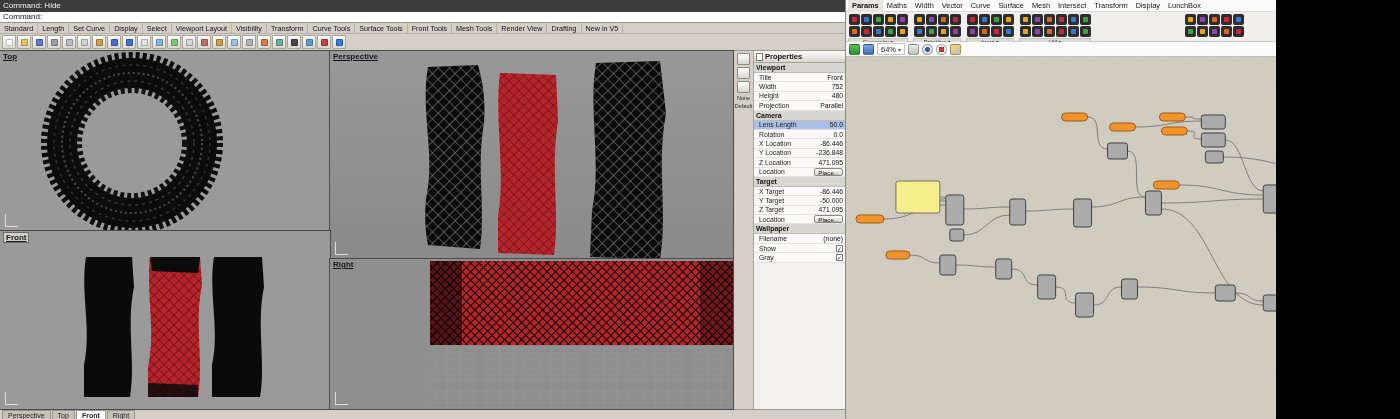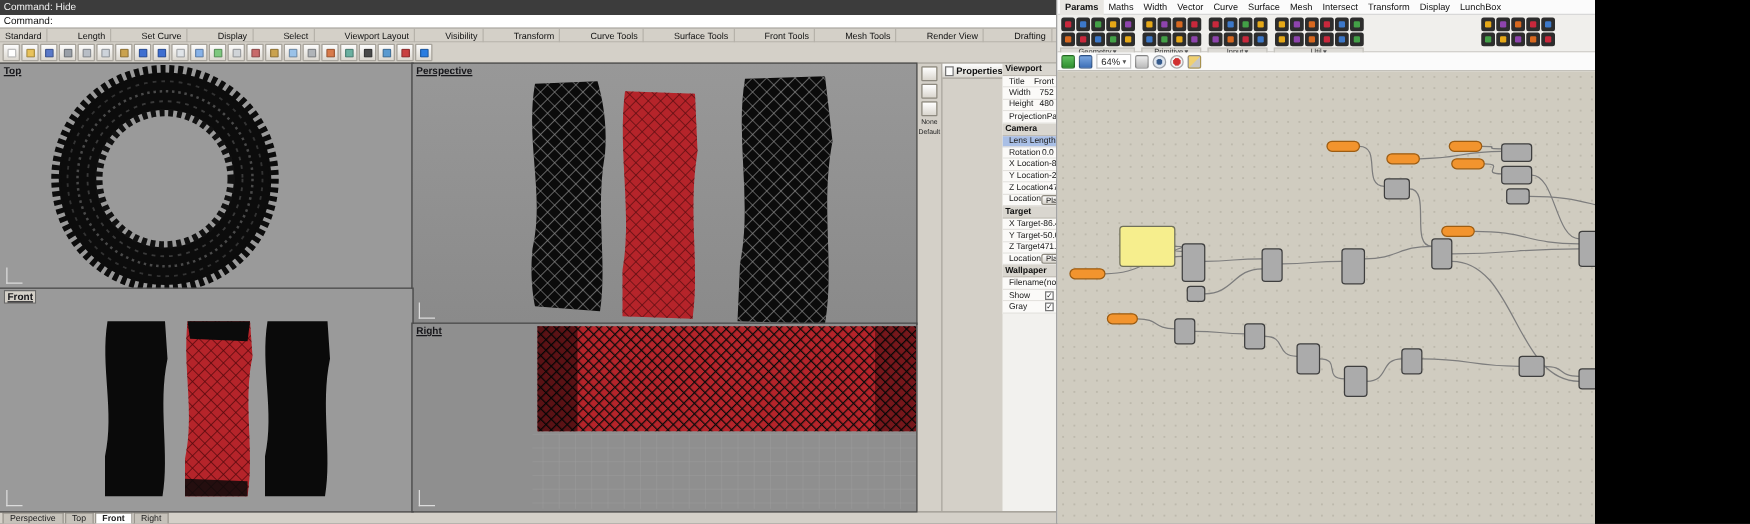--- a/index.html
+++ b/index.html
@@ -4,21 +4,21 @@
 <style>
   * { margin:0; padding:0; box-sizing:border-box; }
   html,body { background:#000; }
   body { font-family:"Liberation Sans", sans-serif; }
   .app { position:relative; width:1276px; height:419px; overflow:hidden; background:#d4d0c8; }
 
   
   .rhino { position:absolute; left:0; top:0; width:845px; height:419px; display:flex; flex-direction:column; background:#d4d0c8; }
   .cmd-hist { height:12px; background:#3c3c3c; color:#f0f0f0; font-size:8px; line-height:12px; padding-left:3px; }
   .cmd-line { height:11px; background:#ffffff; border-bottom:1px solid #9a968e; font-size:8px; line-height:10px; padding-left:3px; color:#111; }
-  .menubar { height:11px; background:#d4d0c8; display:flex; align-items:center; font-size:7.2px; color:#111; border-bottom:1px solid #b6b2aa;gap:20px; }
+  .menubar { height:11px; background:#d4d0c8; display:flex; align-items:center; font-size:7.2px; color:#111; border-bottom:1px solid #b6b2aa; }
   .menu-item { padding:0 4px; border-right:1px solid #b6b2aa; height:11px; line-height:11px; white-space:nowrap; cursor:default; }
   .toolbar { height:17px; background:#d4d0c8; display:flex; align-items:center; padding-left:2px; gap:1px; border-bottom:1px solid #9a968e; }
   .tb-icon { width:14px; height:14px; background:linear-gradient(#fcfcfc,#dcd8d0); border:1px solid #a8a49c; position:relative; border-radius:1px; }
   .tb-glyph { position:absolute; left:3px; top:3px; width:7px; height:7px; border-radius:1px; border:1px solid rgba(0,0,0,.25); }
 
   .rhino-body { display:flex; flex:1; min-height:0; }
   .vp-area { position:relative; width:733px; background:#777; }
   .vp { position:absolute; outline:1px solid #4a4a4a; overflow:hidden; }
   .vp svg { display:block; width:100%; height:100%; }
   .vp-top    { left:0;   top:0;   width:330px; height:180px; background:#9a9a9a; }
@@ -32,21 +32,21 @@
   .vp-tabs { height:10px; background:#d4d0c8; border-top:1px solid #9a968e; display:flex; align-items:flex-end; padding-left:2px; gap:1px; }
   .vp-tab { font-size:7px; height:9px; line-height:9px; padding:0 5px; background:#c6c2ba; border:1px solid #9a968e; border-bottom:none; color:#222; }
   .vp-tab.active { background:#ffffff; font-weight:bold; }
 
   
   .panel-strip { width:20px; background:#d4d0c8; border-left:1px solid #a8a49c; display:flex; flex-direction:column; align-items:center; padding-top:2px; gap:2px; }
   .strip-icon { width:13px; height:12px; background:linear-gradient(#ffffff,#dad6ce); border:1px solid #8d897f; border-radius:1px; }
   .strip-label { font-size:5.5px; color:#222; white-space:nowrap; }
 
   
-  .props { width:92px; background:#d4d0c8; border-left:1px solid #a8a49c; display:flex; flex-direction:row; }
+  .props { width:92px; background:#d4d0c8; border-left:1px solid #a8a49c; display:flex; flex-direction:column; }
   .props-header { height:12px; display:flex; align-items:center; gap:2px; background:linear-gradient(#fdfdfd,#d9d6cf); border-bottom:1px solid #a8a49c; font-size:7.5px; font-weight:bold; padding-left:2px; color:#111; }
   .props-header-icon { width:7px; height:8px; background:#fff; border:1px solid #777; }
   .props-table { flex:1; background:#f2f1ee; overflow:hidden; font-size:6.8px; color:#111; }
   .prop-section { background:#d9d6cf; font-weight:bold; font-size:7px; height:10px; line-height:10px; padding-left:2px; border-bottom:1px solid #c0bcb4; }
   .prop-row { display:flex; justify-content:space-between; align-items:center; height:9.4px; padding:0 2px 0 5px; border-bottom:1px solid #e4e2de; background:#fbfaf8; }
   .prop-row.hl { background:#a9bfe6; }
   .prop-label { color:#222; white-space:nowrap; }
   .prop-value { color:#111; white-space:nowrap; }
   .prop-btn { border:1px solid #8d897f; background:linear-gradient(#fefefe,#d8d4cc); padding:0 3px; border-radius:2px; font-size:6.2px; height:8px; line-height:7px; }
   .prop-check { width:7px; height:7px; border:1px solid #777; background:#fff; font-size:6px; line-height:6px; text-align:center; color:#222; }

